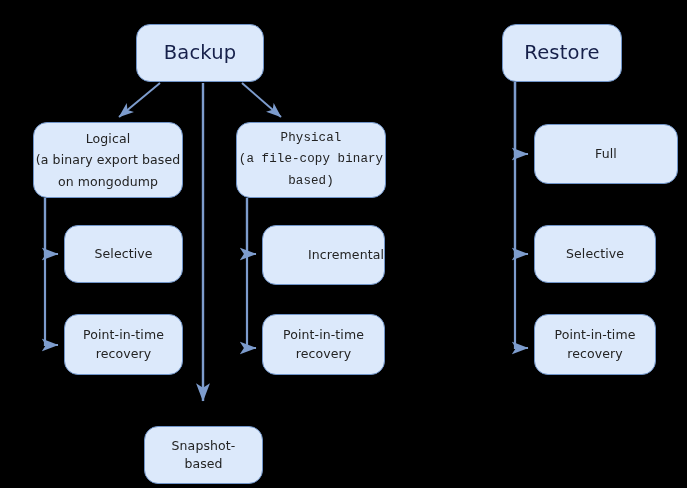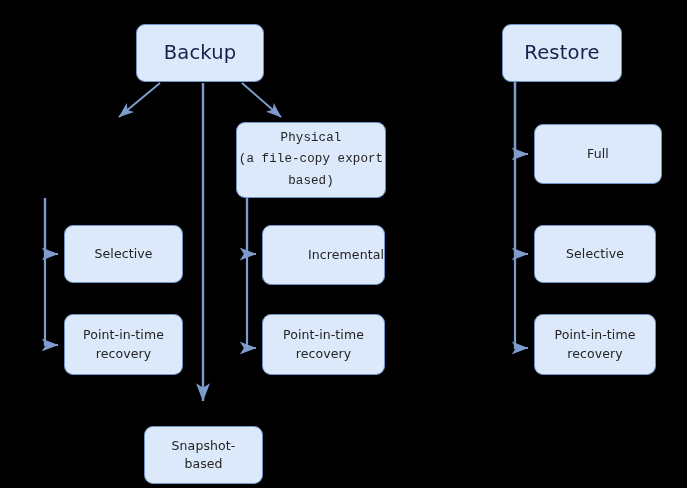--- a/index.html
+++ b/index.html
@@ -21,21 +21,21 @@
     top: 0;
     width: 687px;
     height: 488px;
     pointer-events: none;
   }
   .node {
     position: absolute;
     box-sizing: border-box;
     background: #dce9fb;
     border: 1.6px solid #7094c8;
-    border-radius: 9px;
+    border-radius: 14px;
     display: flex;
     flex-direction: column;
     align-items: center;
     justify-content: center;
     text-align: center;
     color: #232323;
     font-size: 12.5px;
     line-height: 1.72;
     letter-spacing: 0.1px;
     z-index: 2;
@@ -84,24 +84,29 @@
 
     <path d="M 515 82 L 515 254 L 528 254" fill="none" stroke="#7d9ccd" stroke-width="2.2" marker-end="url(#arrow)"></path>
 
     <path d="M 515 82 L 515 348 L 528 348" fill="none" stroke="#7d9ccd" stroke-width="2.2" marker-end="url(#arrow)"></path>
   </svg>
 
   <div class="node root" style="left: 136px; top: 24px; width: 128px; height: 58px;">
     <span class="ln">Backup</span>
   </div>
 
+  <div class="node" style="left: 33px; top: 122px; width: 150px; height: 76px;">
+    <span class="ln">Logical</span>
+    <span class="ln">(a binary export based</span>
+    <span class="ln">on mongodump</span>
+  </div>
 
   <div class="node" style="left: 236px; top: 122px; width: 150px; height: 76px; font-family: Liberation Mono, monospace;">
     <span class="ln">Physical</span>
-    <span class="ln">(a file-copy export</span>
+    <span class="ln">(a file-copy binary</span>
     <span class="ln">based)</span>
   </div>
 
   <div class="node" style="left: 64px; top: 225px; width: 119px; height: 58px;">
     <span class="ln">Selective</span>
   </div>
 
   <div class="node two-line" style="left: 64px; top: 314px; width: 119px; height: 61px;">
     <span class="ln">Point-in-time</span>
     <span class="ln">recovery</span>
@@ -118,21 +123,21 @@
 
   <div class="node two-line" style="left: 144px; top: 426px; width: 119px; height: 58px;">
     <span class="ln">Snapshot-</span>
     <span class="ln">based</span>
   </div>
 
   <div class="node root" style="left: 502px; top: 24px; width: 120px; height: 58px;">
     <span class="ln">Restore</span>
   </div>
 
-  <div class="node" style="left: 534px; top: 124px; width: 128px; height: 60px;">
+  <div class="node" style="left: 534px; top: 124px; width: 144px; height: 60px;">
     <span class="ln">Full</span>
   </div>
 
   <div class="node" style="left: 534px; top: 225px; width: 122px; height: 58px;">
     <span class="ln">Selective</span>
   </div>
 
   <div class="node two-line" style="left: 534px; top: 314px; width: 122px; height: 61px;">
     <span class="ln">Point-in-time</span>
     <span class="ln">recovery</span>

